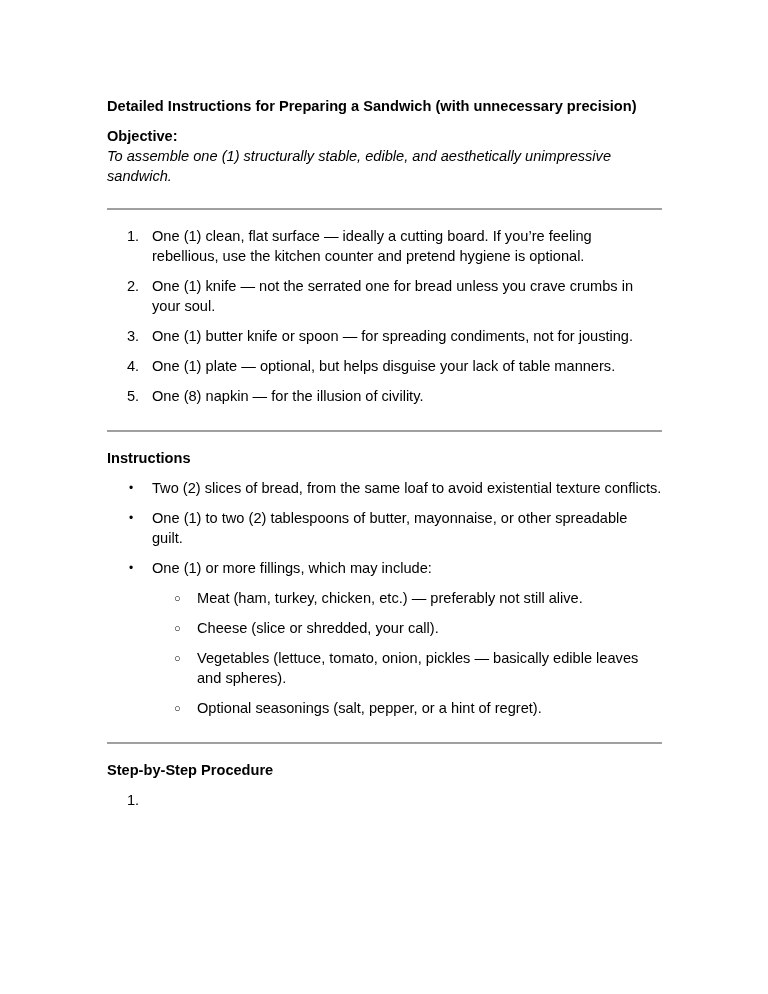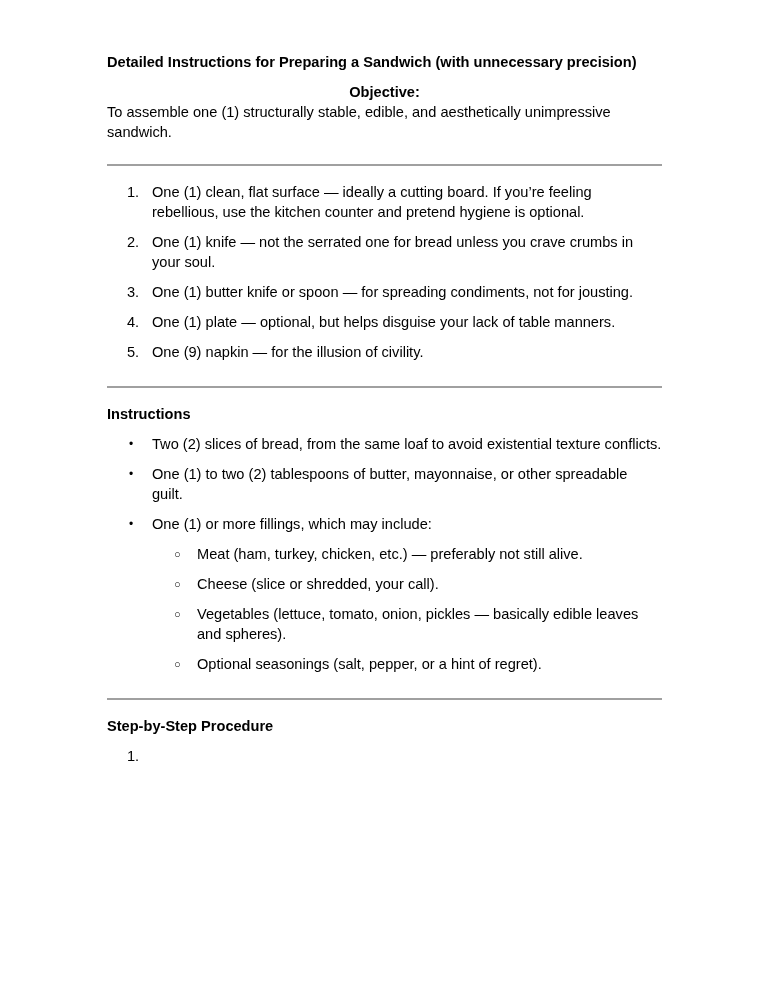--- a/index.html
+++ b/index.html
@@ -13,35 +13,35 @@
       overflow: hidden;
       font-family: "Liberation Sans", sans-serif;
       color: #000000;
       font-size: 14.6px;
       line-height: 20px;
     }
     .page {
       position: relative;
       padding-left: 107px;
       padding-right: 106px;
-      padding-top: 52px;
+      padding-top: 96px;
     }
     .doc-title {
       font-weight: bold;
       font-size: 14.6px;
       line-height: 20px;
       margin: 0 0 10px 0;
     }
     .label {
       font-weight: bold;
       margin: 0;
-      text-align: center;
     }
     .para {
       margin: 0;
+      font-style: italic;
     }
     .divider {
       height: 0;
       border: none;
       border-top: 2px solid #a0a0a0;
       margin: 0;
       width: 555px;
     }
     .section-heading {
       font-weight: bold;
@@ -111,21 +111,21 @@
       <li class="li">
         <span class="marker">3.</span>
         <span>One (1) butter knife or spoon — for spreading condiments, not for jousting.</span>
       </li>
       <li class="li">
         <span class="marker">4.</span>
         <span>One (1) plate — optional, but helps disguise your lack of table manners.</span>
       </li>
       <li class="li">
         <span class="marker">5.</span>
-        <span>One (9) napkin — for the illusion of civility.</span>
+        <span>One (8) napkin — for the illusion of civility.</span>
       </li>
     </ol>
   </div>
 
   <div style="height:14px"></div>
   <hr class="divider">
   <div style="height:16px"></div>
 
   <div>
     <p class="section-heading">Instructions</p>

